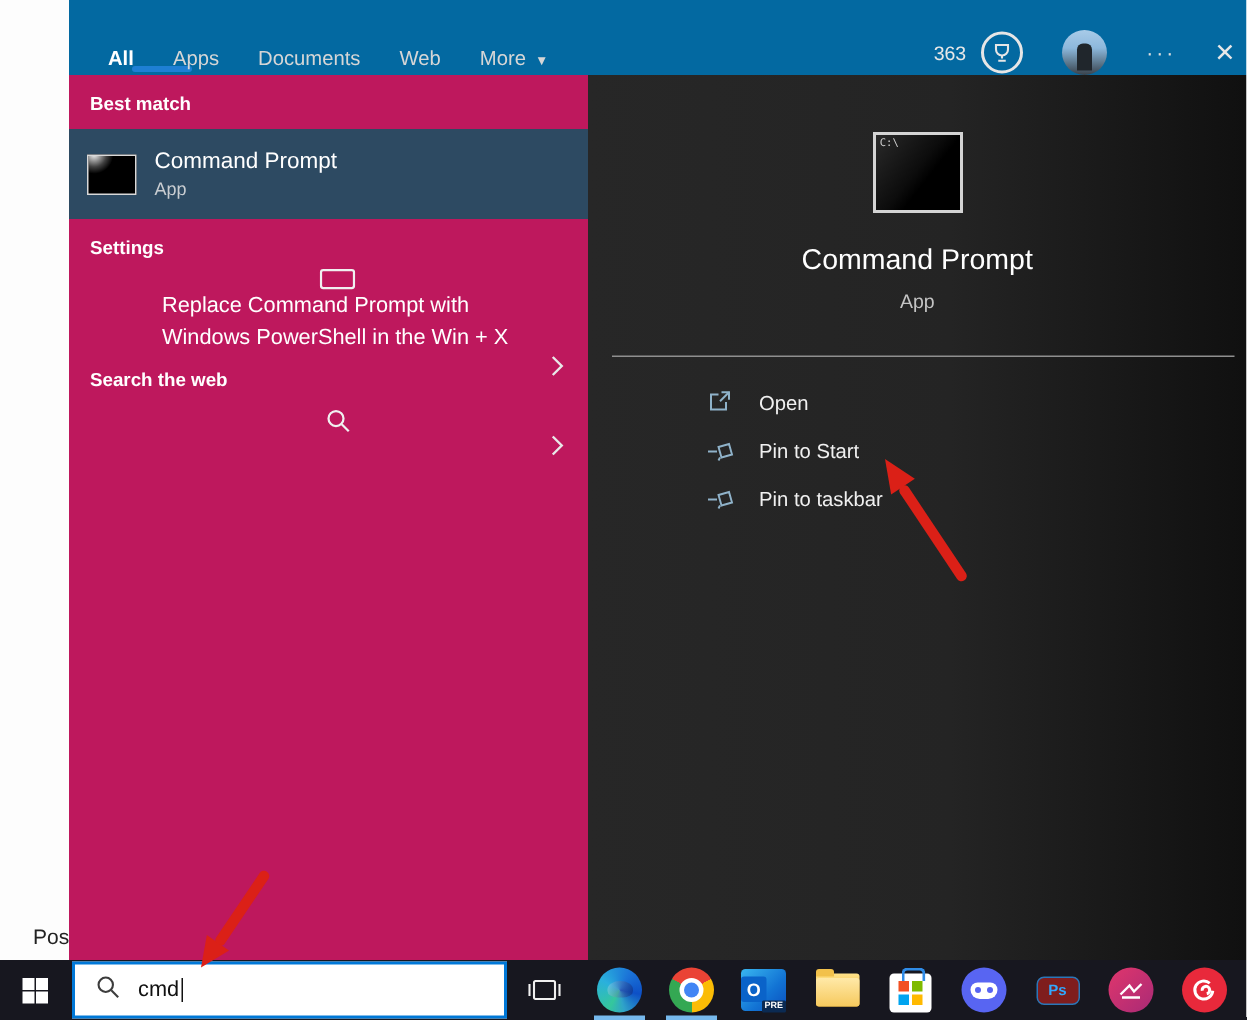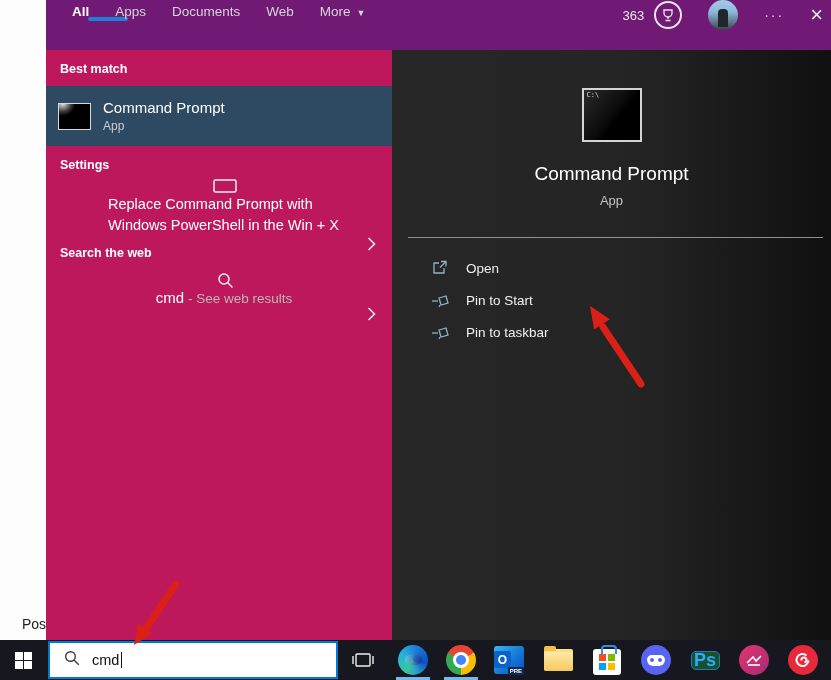--- a/index.html
+++ b/index.html
@@ -6,21 +6,21 @@
   html,body { width:831px; height:680px; }
   body { font-family:"Liberation Sans", sans-serif; position:relative; overflow:hidden; background:#fff; }
   .screen { position:absolute; inset:0; width:831px; height:680px; background:#fff; }
 
   
   .page-strip { position:absolute; left:0; top:0; width:46px; height:640px; background:#fdfdfd; z-index:1; }
   .page-strip .page-text { position:absolute; left:22px; top:616px; font-size:14px; color:#222; white-space:nowrap; }
 
   
   .flyout { position:absolute; left:46px; top:0; width:785px; height:640px; z-index:2; }
-  .flyout-header { position:absolute; left:0; top:0; width:100%; height:50px; background:#701a75; display:flex; align-items:flex-start; }
+  .flyout-header { position:absolute; left:0; top:0; width:100%; height:50px; background:#0369a1; display:flex; align-items:flex-end; }
   .tabs { display:flex; align-items:center; gap:26px; padding-left:26px; }
   .tab { color:#d6d6d6; font-size:13.5px; cursor:default; position:relative; padding:4px 0; }
   .tab.active { color:#fff; font-weight:bold; }
   .tab .dd { font-size:9px; margin-left:6px; color:#d6d6d6; }
   .tab-underline { position:absolute; left:16px; bottom:2px; width:40px; height:4px; border-radius:2px; background:#1e7fd4; }
   .header-right { margin-left:auto; display:flex; align-items:center; gap:26px; padding-right:8px; }
   .rewards { display:flex; align-items:center; gap:10px; }
   .rewards-count { color:#e8e8e8; font-size:13px; }
   .rewards-badge { width:28px; height:28px; border:2px solid #e6e6e6; border-radius:50%; display:flex; align-items:center; justify-content:center; }
   .avatar { width:30px; height:30px; border-radius:50%; background:linear-gradient(180deg,#a8cbe8 0%, #8db8dc 40%, #5b7488 75%, #39424c 100%); position:relative; overflow:hidden; }
@@ -55,21 +55,21 @@
 
   
   .cmd-icon-lg { position:absolute; left:50%; transform:translateX(-50%); top:38px; width:60px; height:54px;
       background: linear-gradient(128deg, #2a2a2a 0%, #0c0c0c 48%, #000 60%), #000;
       border:2px solid #d4d4d4; }
   .cmd-icon-lg .prompt-txt { position:absolute; left:3px; top:1px; color:#cfcfcf; font-size:7px; font-family:"DejaVu Sans Mono", monospace; }
   .preview-title { position:absolute; top:113px; width:100%; text-align:center; color:#fff; font-size:19px; }
   .preview-sub { position:absolute; top:143px; width:100%; text-align:center; color:#c3c3c3; font-size:13px; }
   .divider { position:absolute; top:187px; left:16px; right:8px; height:1px; background:#8f8f8f; }
   .actions { position:absolute; top:202px; left:0; width:100%; }
-  .action-row { height:32px; display:flex; align-items:center; }
+  .action-row { height:32px; display:flex; align-items:center;padding-left:40px; }
   .action-row.highlighted { background:linear-gradient(90deg, #3a3a3a 0%, #303030 55%, rgba(48,48,48,0) 100%); }
   .action-icon { width:20px; margin-left:38px; display:flex; justify-content:center; flex:none; }
   .action-label { color:#f0f0f0; font-size:13.5px; margin-left:16px; }
 
   
   .taskbar { position:absolute; left:0; bottom:0; width:831px; height:40px; background:#17171f; z-index:5; display:block; }
   .start-btn { position:absolute; left:0; top:0; width:46px; height:40px; display:flex; align-items:center; justify-content:center; }
   .win-logo { width:17px; height:17px; display:grid; grid-template-columns:8px 8px; grid-template-rows:8px 8px; gap:1px; }
   .win-logo span { background:#fff; }
   .search-box { position:absolute; left:48px; top:1px; width:290px; height:38px; background:#fff; border:2px solid #0078d7; display:flex; align-items:center; }
@@ -94,21 +94,21 @@
   .folder-icon::after { content:""; position:absolute; left:0; top:3px; width:29px; height:19px; background:linear-gradient(180deg,#ffe9a8, #f6c95d); border-radius:2px 2px 2px 2px; }
   .store-icon { width:28px; height:26px; position:relative; background:#fff; border-radius:3px; margin-top:3px; }
   .store-icon::before { content:""; position:absolute; left:8px; top:-4px; width:12px; height:7px; border:2px solid #2f8ce8; border-bottom:none; border-radius:4px 4px 0 0; }
   .store-grid { position:absolute; left:6px; top:5px; width:16px; height:16px; display:grid; grid-template-columns:7px 7px; grid-template-rows:7px 7px; gap:2px; }
   .store-grid i:nth-child(1){background:#f25022;} .store-grid i:nth-child(2){background:#7fba00;}
   .store-grid i:nth-child(3){background:#00a4ef;} .store-grid i:nth-child(4){background:#ffb900;}
   .discord-icon { background:#5865f2; }
   .discord-face { position:absolute; left:6px; top:10px; width:18px; height:11px; background:#fff; border-radius:7px 7px 9px 9px; }
   .discord-face::before, .discord-face::after { content:""; position:absolute; top:3px; width:4px; height:4px; border-radius:50%; background:#5865f2; }
   .discord-face::before { left:3px; } .discord-face::after { right:3px; }
-  .ps-icon { width:29px; height:19px; background:#14532d; border:1px solid #2a77b8; border-radius:5px; color:#31a8ff; font-weight:bold; font-size:18px; display:flex; align-items:center; justify-content:center; }
+  .ps-icon { width:29px; height:19px; background:#7f1d1d; border:1px solid #2a77b8; border-radius:5px; color:#31a8ff; font-weight:bold; font-size:10px; display:flex; align-items:center; justify-content:center; }
   .pink-icon { background:linear-gradient(135deg,#e0366c 0%, #a92a76 100%); display:flex; align-items:center; justify-content:center; }
   .red-icon { background:#e8293b; display:flex; align-items:center; justify-content:center; }
 
   .arrows { position:absolute; inset:0; z-index:10; pointer-events:none; }
 </style>
 </head>
 <body>
 
 <div class="screen">
 
@@ -176,21 +176,20 @@
         </div>
 
         <div class="sec-header web-header">Search the web</div>
         <div class="row-item web-row">
           <span class="row-icon">
             <svg width="17" height="17" viewBox="0 0 17 17" fill="none" stroke="#f0f0f0" stroke-width="1.5">
               <circle cx="7" cy="7" r="5"></circle>
                 <line x1="10.8" y1="10.8" x2="15.5" y2="15.5"></line>
             </svg>
           </span>
-          <span class="web-text"><span>cmd</span><span class="web-suffix"> - See web results</span></span>
           <span class="chevron">
             <svg width="9" height="16" viewBox="0 0 9 16" fill="none" stroke="#e8e8e8" stroke-width="1.6">
                 <polyline points="1.5,2 7.5,8 1.5,14"></polyline>
               </svg>
           </span>
         </div>
       </div>
 
       <div class="right-col">
         <div class="cmd-icon-lg">

